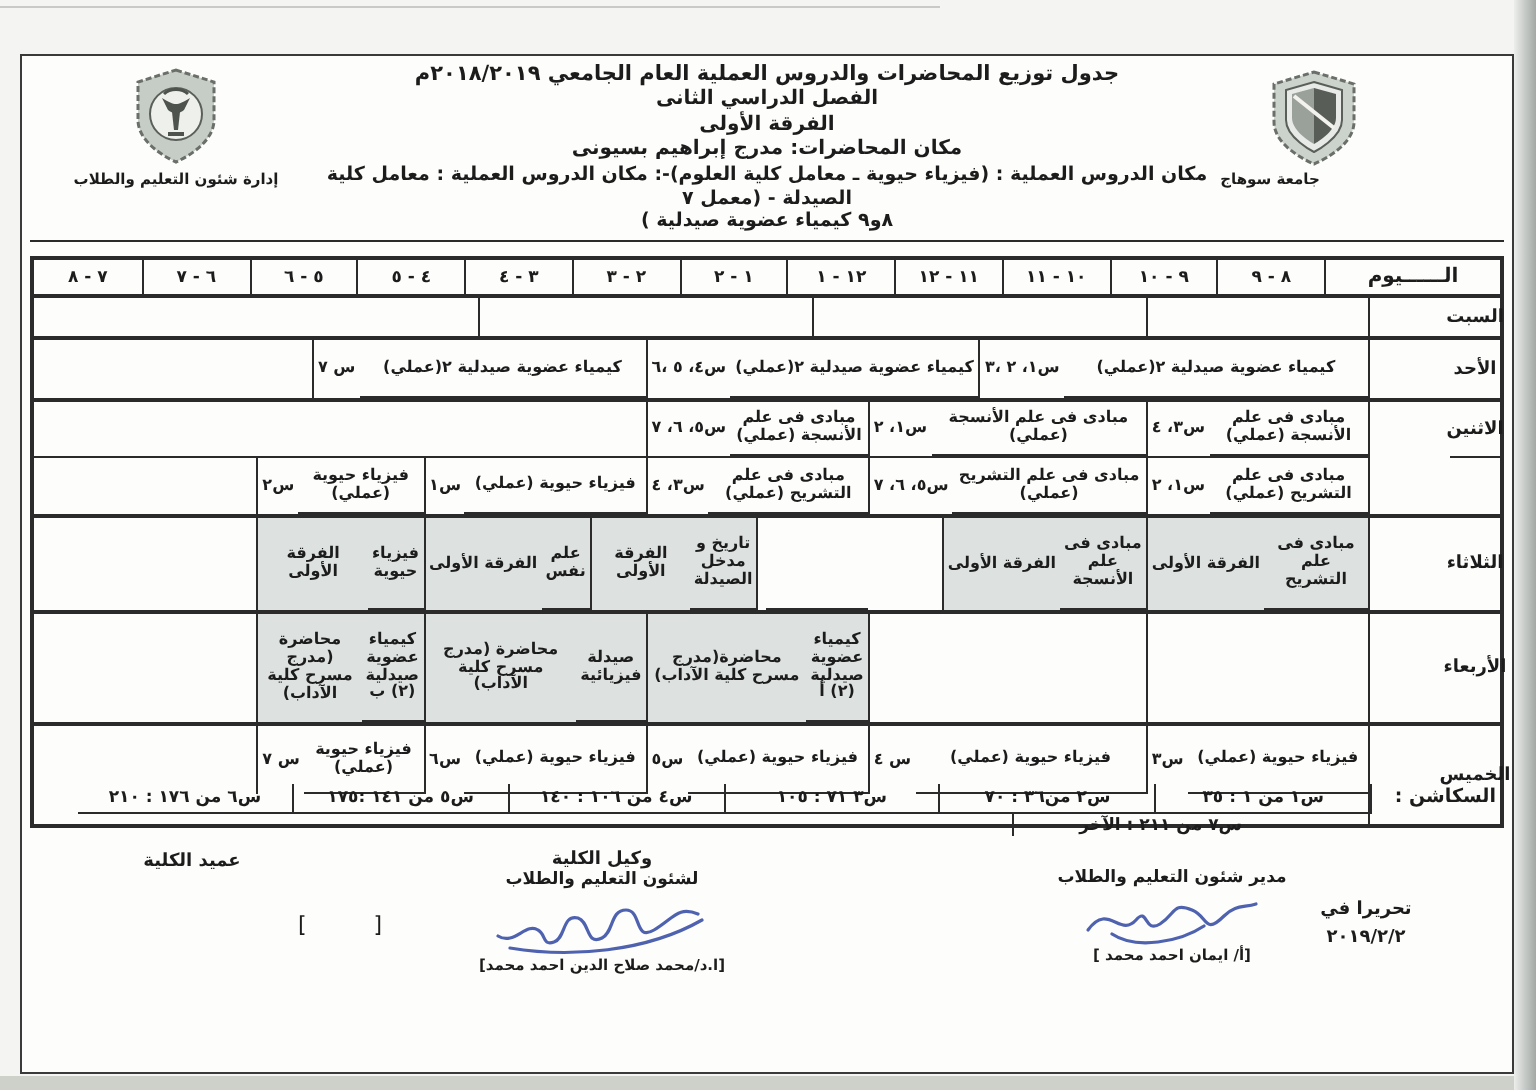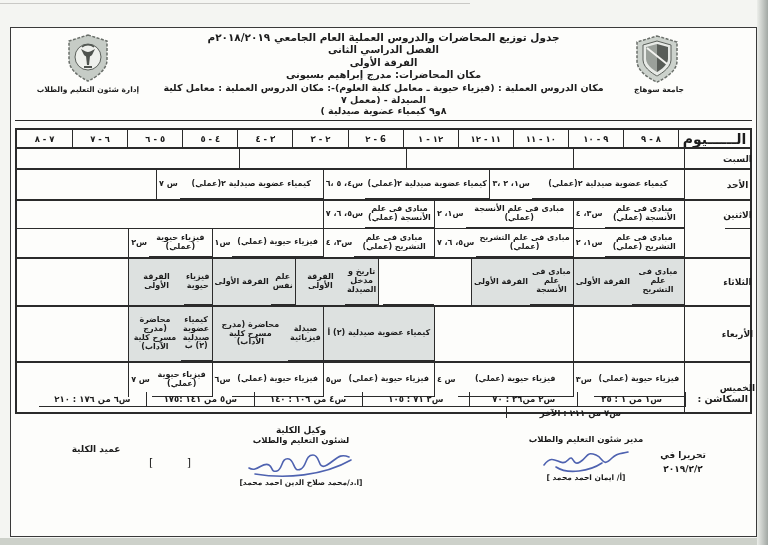--- a/index.html
+++ b/index.html
@@ -18,36 +18,36 @@
 
   .sheet {
     position:absolute; left:10px; top:27px; width:747px; height:510px;
     border:1.5px solid #3a3a3a; background:#fdfdfb;
   }
 
   
   .logo { position:absolute; }
   .uni-logo { top:6px; left:622px; }
   .pharm-logo { top:5px; left:54px; }
-  .uni-name { position:absolute; top:57px; left:612px; width:72px; text-align:center;
+  .uni-name { position:absolute; top:57px; left:588px; width:72px; text-align:center;
     font-size:7.5px; font-weight:bold; }
   .dept-name { position:absolute; top:57px; left:12px; width:130px; text-align:center;
     font-size:7.5px; font-weight:bold; }
   .titles { position:absolute; top:3px; left:145px; right:145px; text-align:center; line-height:1.25; }
   .t1 { font-size:10.5px; font-weight:bold; }
   .t2,.t3,.t4 { font-size:10px; font-weight:bold; }
   .t5,.t6 { font-size:9.5px; font-weight:bold; }
   .hdr-rule { position:absolute; top:92px; left:4px; right:4px; border-top:1.5px solid #2b2b2b; }
 
   
   .timetable { position:absolute; top:100px; right:4px; left:4px;
     border:2px solid #2b2b2b; background:#fdfdfb; }
   .thead { display:flex; height:19px; border-bottom:2px solid #2b2b2b; }
-  .day-head { width:72px; border-left:1.5px solid #2b2b2b; display:flex; align-items:center;
-    justify-content:center; font-size:14px; font-weight:bold; overflow:hidden; }
+  .day-head { width:88px; border-left:1.5px solid #2b2b2b; display:flex; align-items:center;
+    justify-content:center; font-size:10px; font-weight:bold; overflow:hidden; }
   .slots { flex:1; display:grid; grid-template-columns:repeat(24,1fr); }
   .slot { grid-column:span 2; border-left:1px solid #2b2b2b; display:flex; align-items:center;
     justify-content:center; font-size:8.5px; font-weight:bold; white-space:nowrap; overflow:hidden;}
   .slot:last-child { border-left:none; }
 
   .trow { display:flex; }
   .trow + .trow { border-top:2px solid #2b2b2b; }
   .day-cell { width:66px; border-left:1.5px solid #2b2b2b; display:flex; flex-direction:column;padding-left:40px; }
   .day-label { display:flex; align-items:center; justify-content:center; font-size:9px;
     font-weight:bold; }
@@ -66,21 +66,21 @@
   
   .sections { position:absolute; top:364px; right:8px; left:28px; display:flex; }
   .sections-label { width:62px; font-size:9.5px; font-weight:bold; padding-top:1px; }
   .seg-wrap { flex:1; display:flex; height:15px; border-bottom:1.3px solid #2b2b2b; position:relative; }
   .seg { flex:1; border-right:1px solid #2b2b2b; font-size:8.5px; font-weight:bold;
     display:flex; align-items:center; justify-content:center; white-space:nowrap; overflow:hidden;}
   .s7 { position:absolute; top:15px; right:62px; width:118px; border-left:1px solid #2b2b2b;
     font-size:8.5px; font-weight:bold; padding:1px 3px 0 0; }
 
   
-  .dean-title { position:absolute; top:416px; left:52px; width:66px; text-align:center;
+  .dean-title { position:absolute; top:398px; left:52px; width:66px; text-align:center;
     font-size:9px; font-weight:bold; }
   .dean-brackets { position:absolute; top:428px; left:138px; width:42px; display:flex;
     justify-content:space-between; font-size:11px; direction:ltr; }
   .vice { position:absolute; top:397px; left:222px; width:136px; text-align:center; }
   .vice .l1 { font-size:9px; font-weight:bold; }
   .vice .l2 { font-size:8.5px; font-weight:bold; }
   .sig { display:block; margin:1px auto 0; }
   .sig-name { font-size:7.5px; font-weight:bold; white-space:nowrap; }
   .director { position:absolute; top:406px; left:502px; width:146px; text-align:center; }
   .director .l1 { font-size:8.5px; font-weight:bold; }
@@ -128,21 +128,21 @@
 
   <div class="timetable">
     <div class="thead">
       <div class="day-head">الــــــيوم</div>
       <div class="slots">
           <div class="slot">٨ - ٩</div>
           <div class="slot">٩ - ١٠</div>
           <div class="slot">١٠ - ١١</div>
           <div class="slot">١١ - ١٢</div>
           <div class="slot">١٢ - ١</div>
-          <div class="slot">6 - ٢</div>
+          <div class="slot">١ - ٢</div>
           <div class="slot">٢ - ٣</div>
           <div class="slot">٣ - ٤</div>
           <div class="slot">٤ - ٥</div>
           <div class="slot">٥ - ٦</div>
           <div class="slot">٦ - ٧</div>
           <div class="slot">٧ - ٨</div>
         </div>
     </div>
     <div>
         <div class="trow">
@@ -263,20 +263,21 @@
         <div class="trow">
           <div class="day-cell">
             <div class="day-label" style="height: 54px;">الأربعاء</div>
           </div>
           <div class="row-body">
             <div class="subrow" style="height: 54px;">
               <div class="cell" style="grid-column: span 4;"></div>
               <div class="cell" style="grid-column: span 5;"></div>
               <div class="cell shaded" style="grid-column: span 4;">
                 <div class="cell-top">كيمياء عضوية صيدلية (٢) أ</div>
+                <div class="cell-bottom">محاضرة(مدرج مسرح كلية الآداب)</div>
               </div>
               <div class="cell shaded" style="grid-column: span 4;">
                 <div class="cell-top">صيدلة فيزيائية</div>
                 <div class="cell-bottom">محاضرة (مدرج مسرح كلية الآداب)</div>
               </div>
               <div class="cell shaded" style="grid-column: span 3;">
                 <div class="cell-top">كيمياء عضوية صيدلية (٢) ب</div>
                 <div class="cell-bottom">محاضرة (مدرج مسرح كلية الآداب)</div>
               </div>
               <div class="cell" style="grid-column: span 4;"></div>

